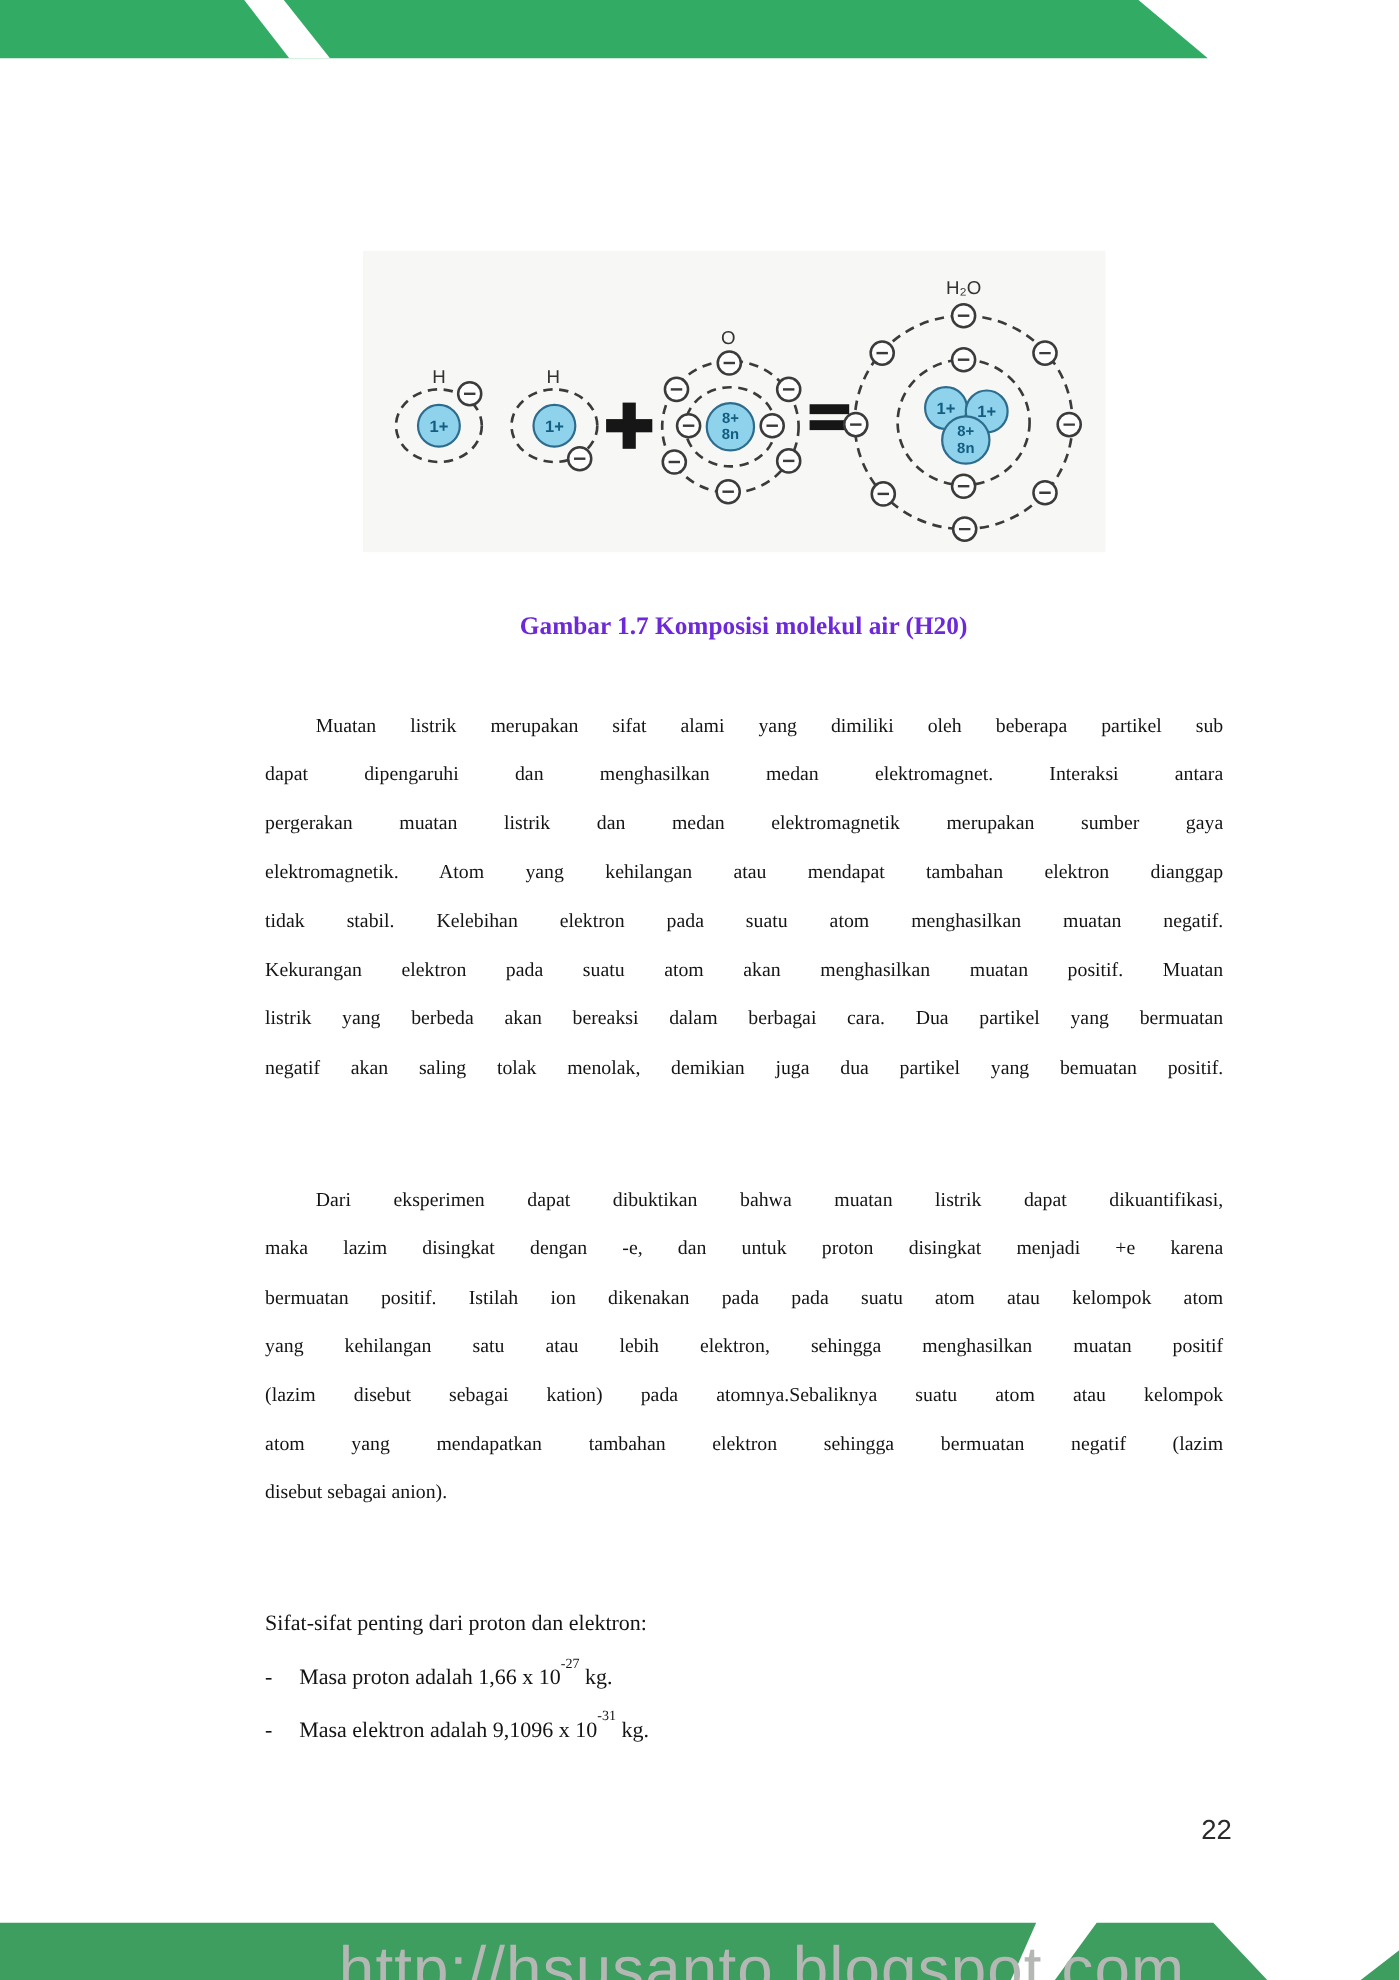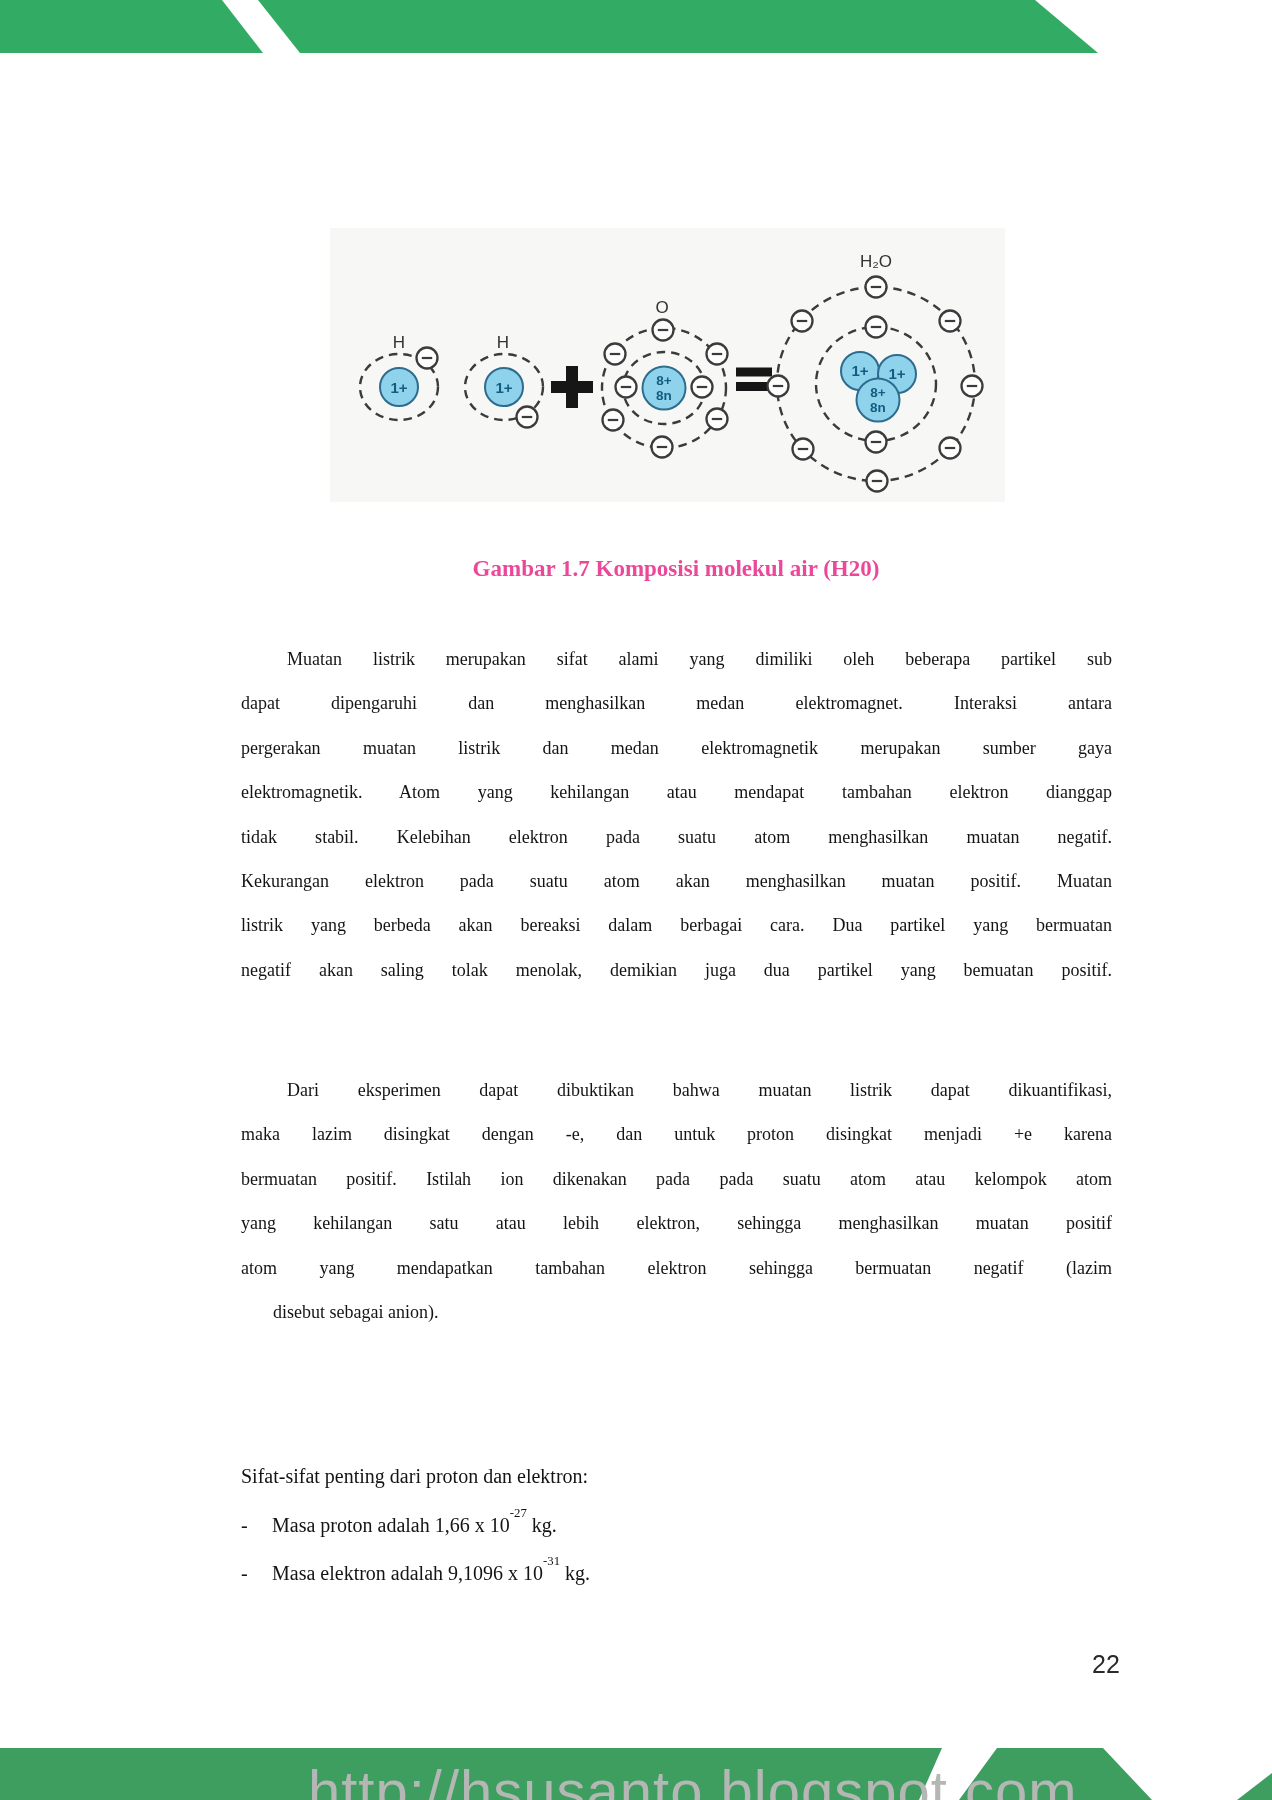--- a/index.html
+++ b/index.html
@@ -21,28 +21,28 @@
   .electron-c{fill:#fdfdfd;stroke:var(--line_dark,#3b3b3b);stroke-width:2.3;}
   .electron-l{stroke:var(--line_dark,#3b3b3b);stroke-width:2.2;}
   .nucleus{fill:var(--nucleus_fill,#8ed2ec);stroke:var(--nucleus_stroke,#2e6c8e);stroke-width:2;}
   .nuc-label{font-family:"Liberation Sans","DejaVu Sans",sans-serif;font-size:15px;font-weight:700;
     fill:var(--nucleus_text,#145d80);text-anchor:middle;}
   .nuc-label.small{font-size:13.5px;}
   .atom-label{font-family:"Liberation Sans","DejaVu Sans",sans-serif;font-size:17px;fill:#333;text-anchor:middle;}
   .op{fill:#161616;}
 
   .caption{position:absolute;left:241px;top:556px;width:870px;text-align:center;
-    font-weight:700;font-size:23px;color:#ec4899;}
+    font-weight:700;font-size:23px;color:#6d28d9;}
 
   .para{position:absolute;left:241px;width:871px;font-size:18px;line-height:44.4px;}
   .p1{top:637px;}
   .p2{top:1068px;}
   .jline{text-align:justify;text-align-last:justify;}
   .jline.indent{text-indent:46px;}
-  .jline.last{text-align-last:left;margin-left:32px;}
+  .jline.last{text-align-last:left;}
   sup{font-size:0.64em;line-height:0;position:relative;top:-0.55em;}
 
   .props{position:absolute;left:241px;top:1452px;width:871px;font-size:20px;line-height:48.5px;}
   .prop-item{display:flex;}
   .dash{width:31px;flex:none;}
 
   .pagenum{position:absolute;left:1092px;top:1650px;
     font-family:"Liberation Sans","DejaVu Sans",sans-serif;font-size:25px;color:#2a2a2a;}
   .watermark{position:absolute;left:308px;top:1757px;
     font-family:"Liberation Sans","DejaVu Sans",sans-serif;font-size:58px;
@@ -138,20 +138,21 @@
     <div class="jline">Kekurangan elektron pada suatu atom akan menghasilkan muatan positif. Muatan</div>
     <div class="jline">listrik yang berbeda akan bereaksi dalam berbagai cara. Dua partikel yang bermuatan</div>
     <div class="jline">negatif akan saling tolak menolak, demikian juga dua partikel yang bemuatan positif.</div>
   </div>
 
   <div class="para p2">
     <div class="jline indent">Dari eksperimen dapat dibuktikan bahwa muatan listrik dapat dikuantifikasi,</div>
     <div class="jline">maka lazim disingkat dengan -e, dan untuk proton disingkat menjadi +e karena</div>
     <div class="jline">bermuatan positif. Istilah ion dikenakan pada pada suatu atom atau kelompok atom</div>
     <div class="jline">yang kehilangan satu atau lebih elektron, sehingga menghasilkan muatan positif</div>
+    <div class="jline">(lazim disebut sebagai kation) pada atomnya.Sebaliknya suatu atom atau kelompok</div>
     <div class="jline">atom yang mendapatkan tambahan elektron sehingga bermuatan negatif (lazim</div>
     <div class="jline last">disebut sebagai anion).</div>
   </div>
 
   <div class="props">
     <div class="props-title">Sifat-sifat penting dari proton dan elektron:</div>
     <div class="prop-item">
       <span class="dash">-</span>
       <span><span>Masa proton adalah 1,66 x 10</span><sup>-27</sup><span> kg.</span></span>
     </div>

